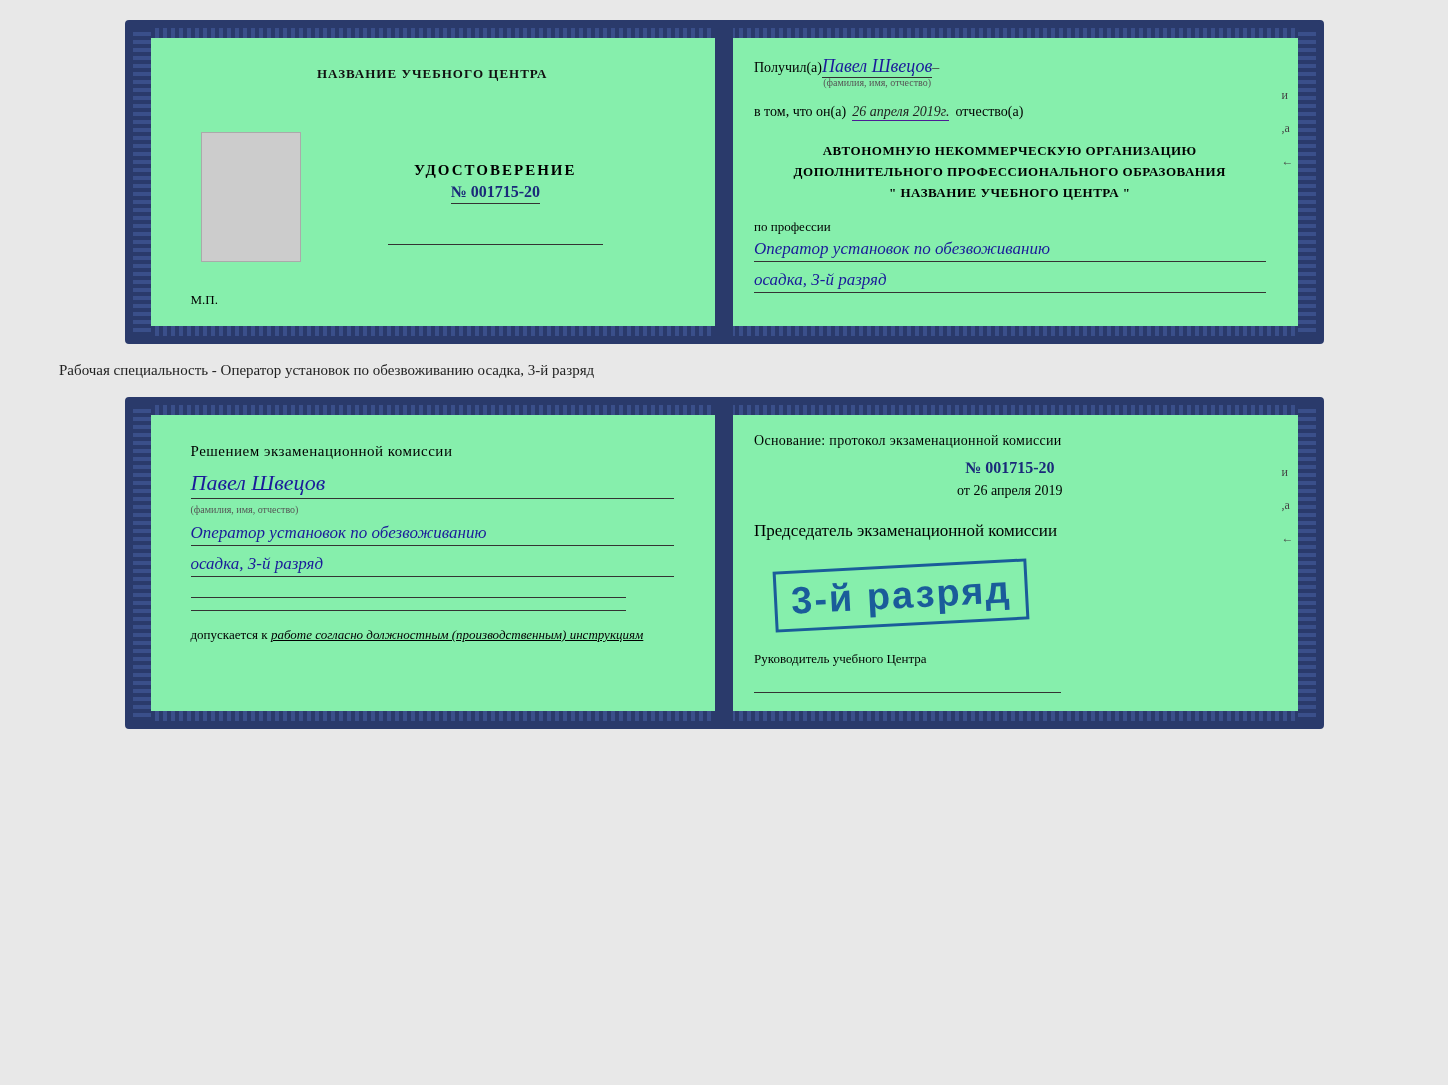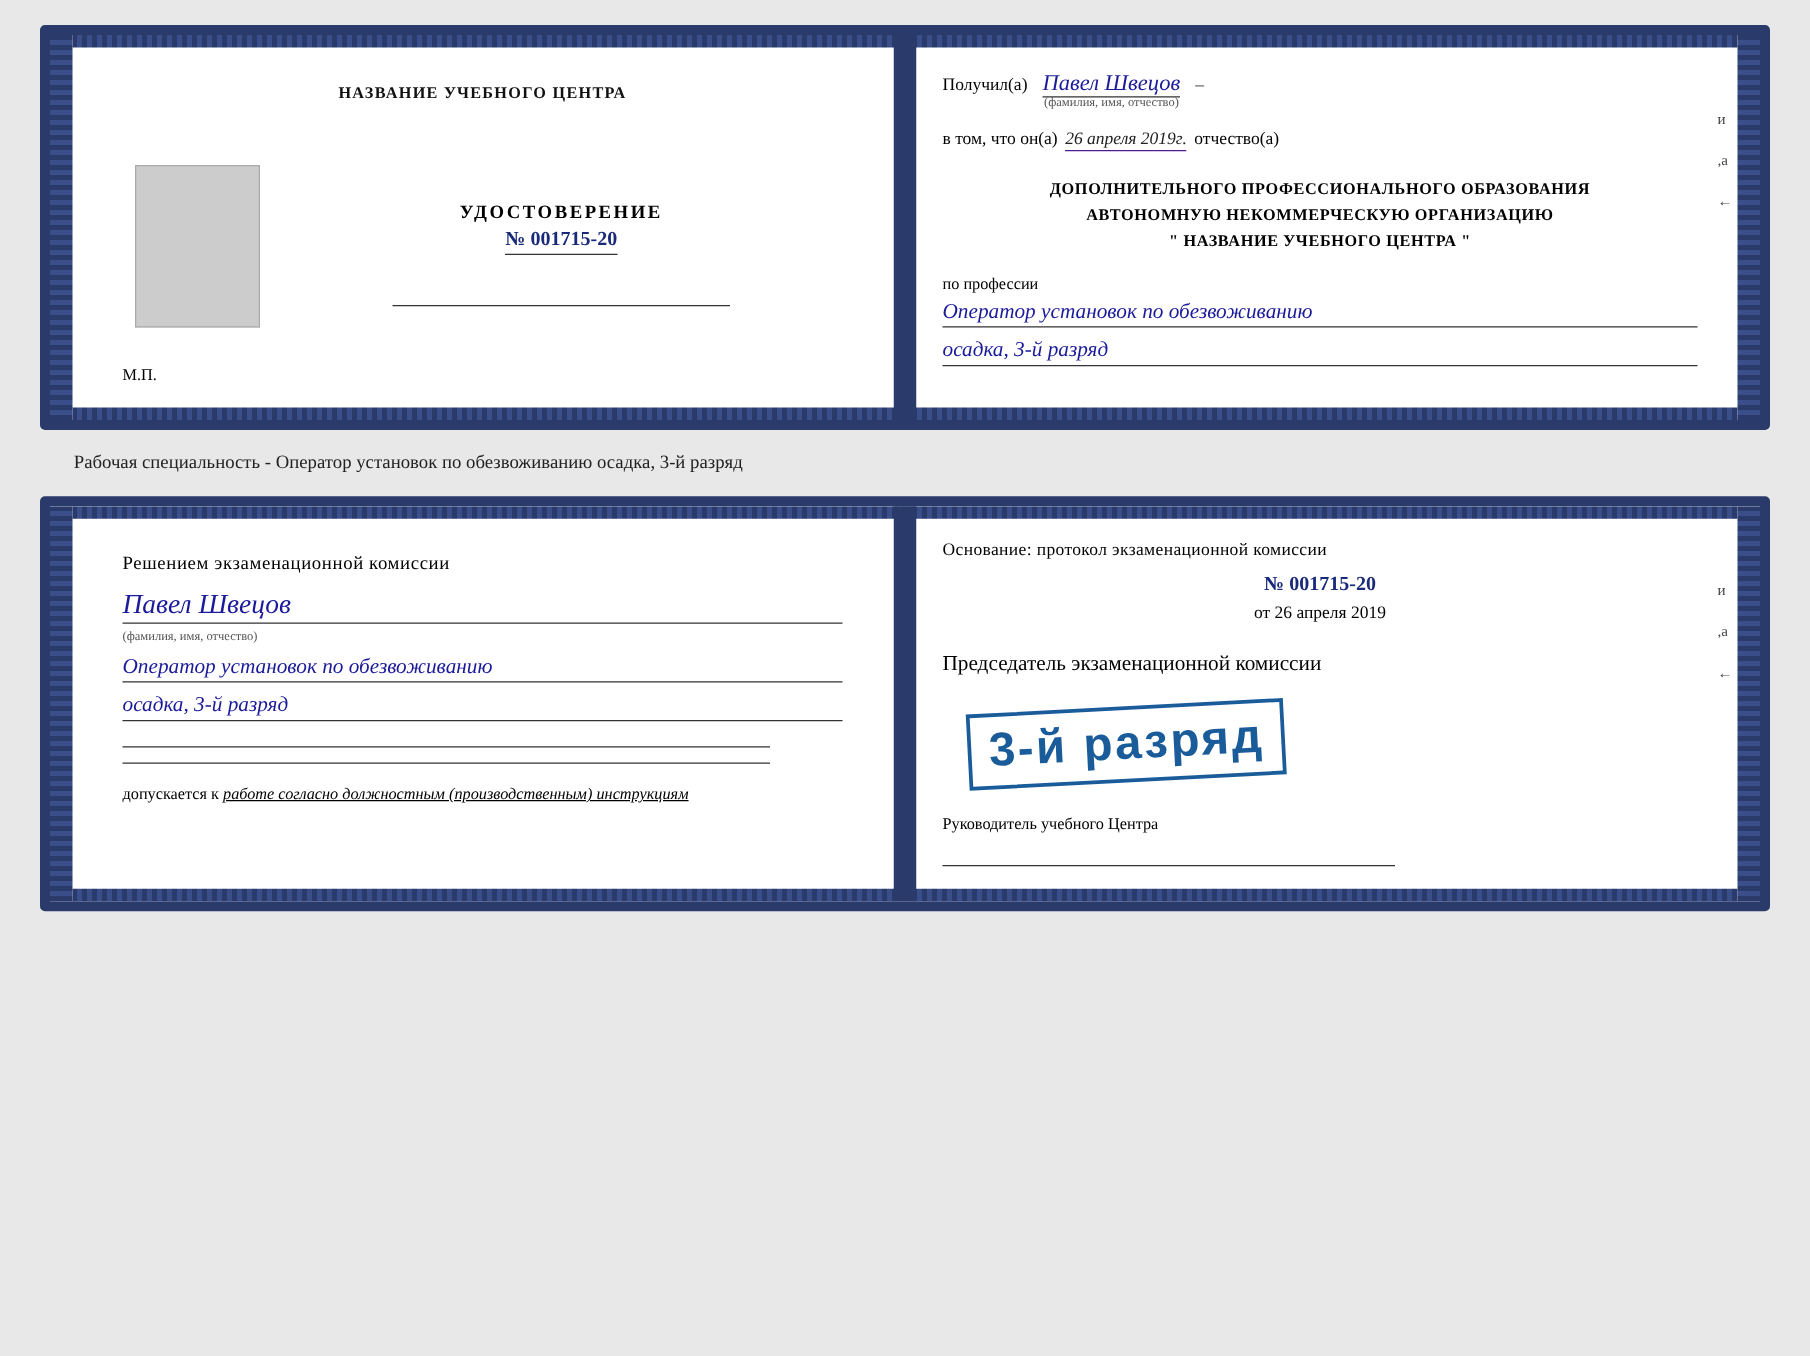--- a/index.html
+++ b/index.html
@@ -9,22 +9,22 @@
       width: 1448px;
       min-height: 1085px;
       display: flex;
       flex-direction: column;
       align-items: center;
       padding: 20px;
       gap: 18px;
     }
 
     .document-wrapper {
-      width: 1384px;
-      background: #ffffff;
+      width: 1199px;
+      background: #86efac;
       border: 8px solid #2a3a6b;
       border-radius: 4px;
       display: flex;
       position: relative;
       overflow: hidden;
     }
 
     .doc-spine {
       width: 18px;
       background: #2a3a6b;
@@ -153,21 +153,21 @@
       font-size: 13px;
       margin-top: 10px;
     }
 
     
     .received-row {
       font-size: 14px;
       margin-bottom: 4px;
       display: flex;
       align-items: baseline;
-      gap: 12px;
+      gap: 0;
       flex-wrap: wrap;
     }
 
     .received-name {
       font-size: 18px;
       color: #1a1a9a;
       font-style: italic;
       border-bottom: 1px solid #333;
       padding-bottom: 1px;
     }
@@ -416,22 +416,22 @@
       <span class="dash-right">–</span>
     </div>
 
     <div class="vtom-row">
       <span>в том, что он(а)</span>
       <span class="vtom-date">26 апреля 2019г.</span>
       <span>отчество(а)</span>
     </div>
 
     <div class="org-block">
+      <div>АВТОНОМНУЮ НЕКОММЕРЧЕСКУЮ ОРГАНИЗАЦИЮ</div>
       <div>ДОПОЛНИТЕЛЬНОГО ПРОФЕССИОНАЛЬНОГО ОБРАЗОВАНИЯ</div>
-      <div>АВТОНОМНУЮ НЕКОММЕРЧЕСКУЮ ОРГАНИЗАЦИЮ</div>
       <div>"   НАЗВАНИЕ УЧЕБНОГО ЦЕНТРА   "</div>
     </div>
 
     <div class="profession-label">по профессии</div>
     <span class="profession-value">Оператор установок по обезвоживанию</span>
     <span class="rank-value">осадка, 3-й разряд</span>
 
     <div class="right-side-labels">
       <span class="right-small-label">и</span>
       <span class="right-small-label">,а</span>

